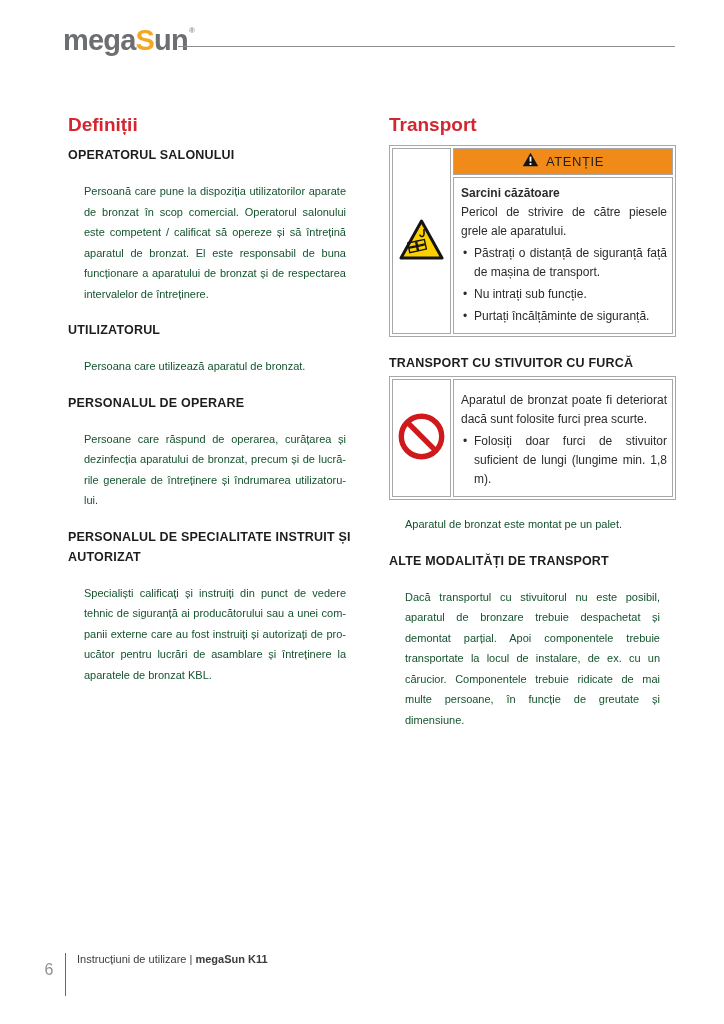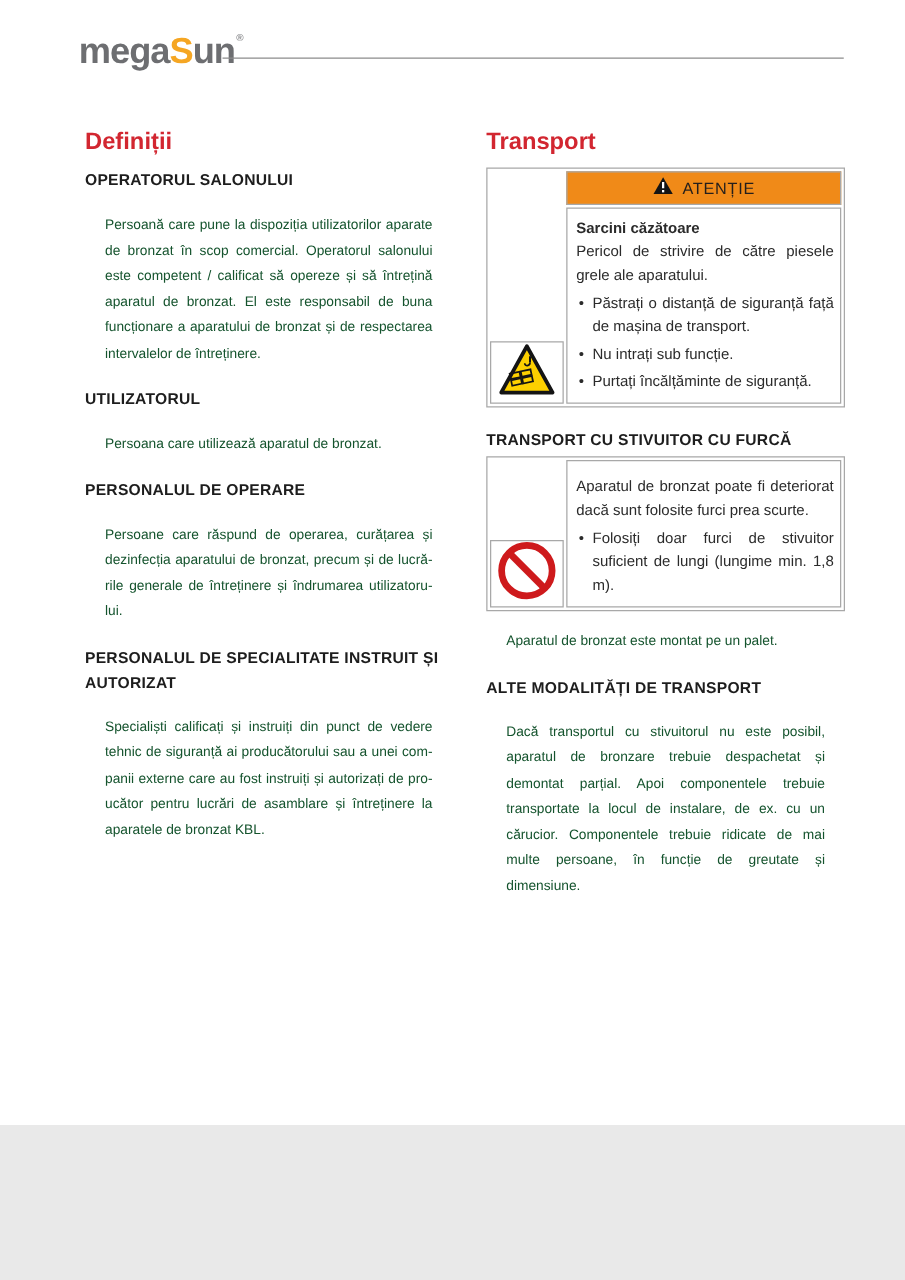--- a/index.html
+++ b/index.html
@@ -1,36 +1,36 @@
 <!DOCTYPE html>
 <html><head>
 <meta charset="utf-8">
 <style>
   html,body{margin:0;padding:0;background:#e9e9e9;}
   .page{
-    position:relative;width:724px;height:900px;margin:0 auto;background:#ffffff;
+    position:relative;width:724px;height:1024px;margin:0 auto;background:#ffffff;
     font-family:"Liberation Sans",sans-serif;color:#2b2b2b;overflow:hidden;
   }
   
   .logo{position:absolute;left:63px;top:15px;font-size:29px;font-weight:bold;
         color:#6D6E71;letter-spacing:-0.8px;line-height:32px;}
   .logo .accent{color:#F5A623;}
   .logo .reg{font-size:8px;vertical-align:17px;letter-spacing:0;margin-left:1px;color:#8a8b8e;}
   .header-rule{position:absolute;left:178px;top:46px;width:497px;height:1px;background:#8c8c8c;}
   
-  .col{position:absolute;top:103px;}
+  .col{position:absolute;top:114px;}
   .col-left{left:68px;width:294px;}
   .col-right{left:389px;width:287px;}
   .title{font-size:19px;font-weight:bold;color:#D22630;margin:0 0 9px 0;line-height:22px;}
   .sec{margin:0 0 15px 0;}
   .sec h2,.subhead{font-size:12.5px;font-weight:bold;color:#1d1d1d;
         margin:0 0 3px 0;line-height:20px;letter-spacing:0.2px;}
   .body-p{font-size:11px;line-height:20.5px;text-align:justify;margin:16px;color:#14532d;}
   
-  .warnbox{border:1px solid #a8a8a8;padding:2px;display:flex;gap:2px;margin:2px 0 0 0;background:#fff;box-sizing:border-box;align-items:flex-end;}
+  .warnbox{border:1px solid #a8a8a8;padding:2px;display:flex;gap:2px;margin:2px 0 0 0;background:#fff;box-sizing:border-box;}
   .icon-cell{border:1px solid #a8a8a8;flex:0 0 57px;display:flex;align-items:center;justify-content:center;}
   .warn-main{flex:1;display:flex;flex-direction:column;gap:2px;min-width:0;}
   .warn-head{border:1px solid #a8a8a8;background:#F08A18;height:25px;
         display:flex;align-items:center;justify-content:center;gap:7px;}
   .warn-head .label{font-size:13px;color:#241f1c;letter-spacing:0.6px;}
   .warn-body{border:1px solid #a8a8a8;padding:5px 5px 7px 7px;font-size:12px;line-height:19px;flex:1;}
   .btitle{font-weight:bold;margin:0;line-height:20px;}
   .jp{text-align:justify;margin:0;}
   ul.bullets{margin:3px 0 0 0;padding:0;list-style:none;}
   ul.bullets li{position:relative;padding-left:13px;text-align:justify;margin-top:3px;}

